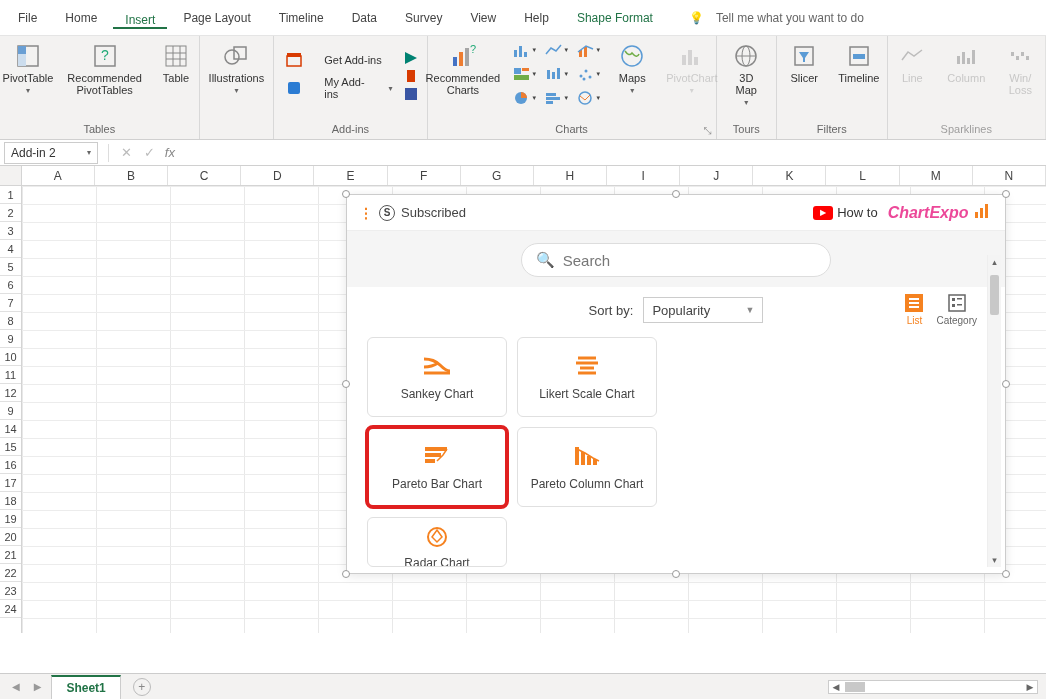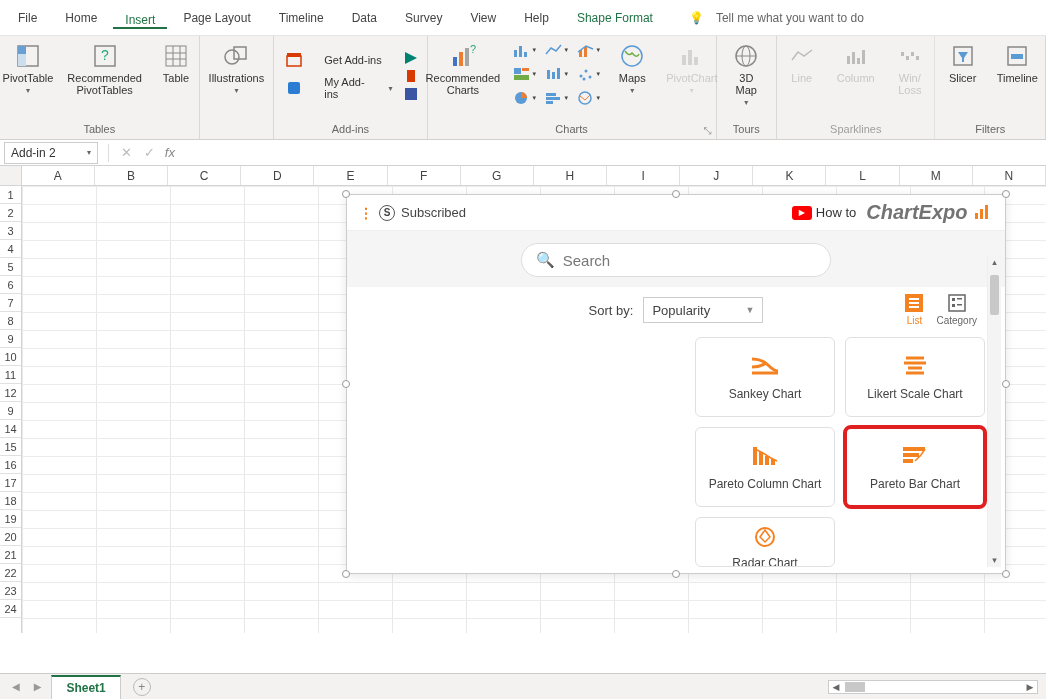--- a/index.html
+++ b/index.html
@@ -53,31 +53,31 @@
 
 .panel { position:absolute; left:346px; top:28px; width:660px; height:380px; background:#fff; border:1px solid #ccc; box-shadow: 0 2px 10px rgba(0,0,0,0.1);}
 .handle { position:absolute; width:8px; height:8px; background:#fff; border:1px solid #999; border-radius:50%;}
 .panel .pheader { height:36px; display:flex; align-items:center; padding:0 12px; gap:8px; border-bottom:1px solid #eee;}
 .panel .dots { color:#f58220; font-weight:bold; letter-spacing:-2px; font-size:14px;}
 .panel .sub { display:flex; align-items:center; gap:6px; font-size:13px; color:#444;}
 .panel .sub .circ { width:16px; height:16px; border:1.5px solid #555; border-radius:50%; display:flex; align-items:center; justify-content:center; font-size:10px; font-weight:bold;}
 .panel .rightlogo { margin-left:auto; display:flex; align-items:center; gap:10px;}
 .panel .yt { display:flex; align-items:center; gap:4px; font-size:13px; color:#333;}
 .panel .yt .yticon { width:20px; height:14px; background:#ff0000; border-radius:3px; display:flex; align-items:center; justify-content:center; color:#fff; font-size:8px;}
-.panel .brand { color:#737373; font-weight:bold; font-size:20px; font-style:italic;}
+.panel .brand { color:#ec4899; font-weight:bold; font-size:16px; font-style:italic;}
 .panel .brand .bars { display:inline-block; margin-left:2px;}
 .panel .searchrow { padding:12px 0 10px 0; display:flex; justify-content:center; background:#f5f5f5;}
 .panel .searchbox { width:310px; height:34px; background:#fff; border:1px solid #ddd; border-radius:17px; display:flex; align-items:center; padding:0 14px; gap:8px; font-size:15px; color:#777;}
 .panel .sortrow { padding:10px 0 14px 0; display:flex; align-items:center; justify-content:center; gap:10px; font-size:13px; color:#444; position:relative;}
 .panel .sortsel { width:120px; height:26px; border:1px solid #ccc; padding:3px 8px; font-size:13px; display:flex; align-items:center; justify-content:space-between; background:#fff;}
 .panel .viewbtns { position:absolute; right:24px; top:4px; display:flex; gap:4px; text-align:center; font-size:10px;}
 .panel .viewbtn { display:flex; flex-direction:column; align-items:center; gap:2px; padding:2px 4px;}
 .panel .viewbtn.active { color:#f58220;}
 .panel .viewbtn .vicon { width:20px; height:20px; display:flex; align-items:center; justify-content:center; font-size:16px;}
-.panel .chartlist { padding:0 20px; display:flex; justify-content:flex-end;}
+.panel .chartlist { padding:0 20px; display:flex; justify-content:flex-start;}
 .panel .cgrid { display:grid; grid-template-columns: 140px 140px; gap:10px 10px;}
 .panel .ccard { border:1px solid #e0e0e0; border-radius:6px; height:80px; display:flex; flex-direction:column; align-items:center; justify-content:center; gap:8px; font-size:12px; color:#444; background:#fff; text-align:center; padding:4px;}
 .panel .ccard .cicon { color:#f58220; font-size:22px; height:26px; display:flex; align-items:center;}
 .panel .ccard.hl { outline:4px solid #e02020; outline-offset:-2px;}
 .panel .ccard.cut { height:50px; overflow:hidden; justify-content:flex-start; padding-top:8px;}
 .panel .vscroll { position:absolute; right:4px; top:60px; bottom:6px; width:14px; background:#f4f4f4; border-left:1px solid #eee;}
 .panel .vscroll .arrow { height:14px; text-align:center; font-size:9px; color:#666; line-height:14px;}
 .panel .vscroll .thumb { position:absolute; top:20px; left:2px; right:2px; height:40px; background:#c8c8c8; border-radius:2px;}
 
 
@@ -331,20 +331,44 @@
             </svg>
           </div>
         <div class="blabel" style="white-space:pre-line">3D
 Map</div>
           <div class="drop">▾</div>
       </div>
     </div>
     <div class="glabel">Tours</div>
   </div>
 
+  <div class="rgroup">
+    <div class="buttons">
+      <div class="bigbtn">
+        <div class="bicon">
+            <svg width="24" height="24">
+              <rect x="3" y="3" width="18" height="18" fill="none" stroke="#888" stroke-width="1.5"></rect>
+              <path d="M7 8 L17 8 L13 14 L13 18 L11 18 L11 14 Z" fill="#5b9bd5"></path>
+            </svg>
+          </div>
+        <div class="blabel">Slicer</div>
+      </div>
+      <div class="bigbtn">
+        <div class="bicon">
+            <svg width="24" height="24">
+              <rect x="3" y="3" width="18" height="18" fill="none" stroke="#888" stroke-width="1.5"></rect>
+              <rect x="6" y="10" width="12" height="5" fill="#5b9bd5"></rect>
+            </svg>
+          </div>
+        <div class="blabel">Timeline</div>
+      </div>
+    </div>
+    <div class="glabel">Filters</div>
+  </div>
+
   <div class="rgroup" style="opacity:0.6">
     <div class="buttons">
       <div class="bigbtn">
         <div class="bicon">
             <svg width="24" height="20">
               <polyline points="2,14 8,6 14,10 22,4" fill="none" stroke="#999" stroke-width="1.5"></polyline>
             </svg>
           </div>
         <div class="blabel dim">Line</div>
       </div>
@@ -366,44 +390,20 @@
               <rect x="8" y="10" width="3" height="4" fill="#999"></rect>
               <rect x="13" y="6" width="3" height="4" fill="#999"></rect>
               <rect x="18" y="10" width="3" height="4" fill="#999"></rect>
             </svg>
           </div>
         <div class="blabel dim" style="white-space:pre-line">Win/
 Loss</div>
       </div>
     </div>
     <div class="glabel">Sparklines</div>
-  </div>
-
-  <div class="rgroup">
-    <div class="buttons">
-      <div class="bigbtn">
-        <div class="bicon">
-            <svg width="24" height="24">
-              <rect x="3" y="3" width="18" height="18" fill="none" stroke="#888" stroke-width="1.5"></rect>
-              <path d="M7 8 L17 8 L13 14 L13 18 L11 18 L11 14 Z" fill="#5b9bd5"></path>
-            </svg>
-          </div>
-        <div class="blabel">Slicer</div>
-      </div>
-      <div class="bigbtn">
-        <div class="bicon">
-            <svg width="24" height="24">
-              <rect x="3" y="3" width="18" height="18" fill="none" stroke="#888" stroke-width="1.5"></rect>
-              <rect x="6" y="10" width="12" height="5" fill="#5b9bd5"></rect>
-            </svg>
-          </div>
-        <div class="blabel">Timeline</div>
-      </div>
-    </div>
-    <div class="glabel">Filters</div>
   </div>
 </div>
 
 <div class="fbar">
   <div class="namebox">
     <span>Add-in 2</span>
       <span class="dd">▾</span>
   </div>
   <span class="fxsep"></span>
   <span class="fxbtn">✕</span>
@@ -587,42 +587,42 @@
             <div class="cicon">
               <svg width="26" height="22">
                 <line x1="4" y1="3" x2="22" y2="3" stroke="#f58220" stroke-width="3"></line>
                 <line x1="2" y1="8" x2="24" y2="8" stroke="#f58220" stroke-width="3"></line>
                 <line x1="6" y1="13" x2="20" y2="13" stroke="#f58220" stroke-width="3"></line>
                 <line x1="4" y1="18" x2="22" y2="18" stroke="#f58220" stroke-width="3"></line>
               </svg>
             </div>
             <div>Likert Scale Chart</div>
           </div>
+          <div class="ccard hl">
+            <div class="cicon">
+              <svg width="28" height="22">
+                <rect x="2" y="2" width="22" height="4" fill="#f58220"></rect>
+                <rect x="2" y="8" width="16" height="4" fill="#f58220"></rect>
+                <rect x="2" y="14" width="10" height="4" fill="#f58220"></rect>
+                <polyline points="24,4 20,10 14,16" fill="none" stroke="#f58220" stroke-width="1.5"></polyline>
+              </svg>
+            </div>
+            <div>Pareto Bar Chart</div>
+          </div>
           <div class="ccard">
             <div class="cicon">
               <svg width="28" height="22">
                 <rect x="2" y="2" width="4" height="18" fill="#f58220"></rect>
                 <rect x="8" y="7" width="4" height="13" fill="#f58220"></rect>
                 <rect x="14" y="11" width="4" height="9" fill="#f58220"></rect>
                 <rect x="20" y="14" width="4" height="6" fill="#f58220"></rect>
                 <polyline points="4,4 12,8 20,13 26,16" fill="none" stroke="#f58220" stroke-width="1.5"></polyline>
               </svg>
             </div>
             <div>Pareto Column Chart</div>
-          </div>
-          <div class="ccard hl">
-            <div class="cicon">
-              <svg width="28" height="22">
-                <rect x="2" y="2" width="22" height="4" fill="#f58220"></rect>
-                <rect x="2" y="8" width="16" height="4" fill="#f58220"></rect>
-                <rect x="2" y="14" width="10" height="4" fill="#f58220"></rect>
-                <polyline points="24,4 20,10 14,16" fill="none" stroke="#f58220" stroke-width="1.5"></polyline>
-              </svg>
-            </div>
-            <div>Pareto Bar Chart</div>
           </div>
           <div class="ccard cut">
             <div class="cicon">
               <svg width="24" height="22">
                 <circle cx="12" cy="11" r="9" fill="none" stroke="#f58220" stroke-width="2"></circle>
                 <path d="M12 4 L17 11 L12 16 L7 11 Z" fill="none" stroke="#f58220" stroke-width="1.5"></path>
               </svg>
             </div>
             <div>Radar Chart</div>
           </div>

